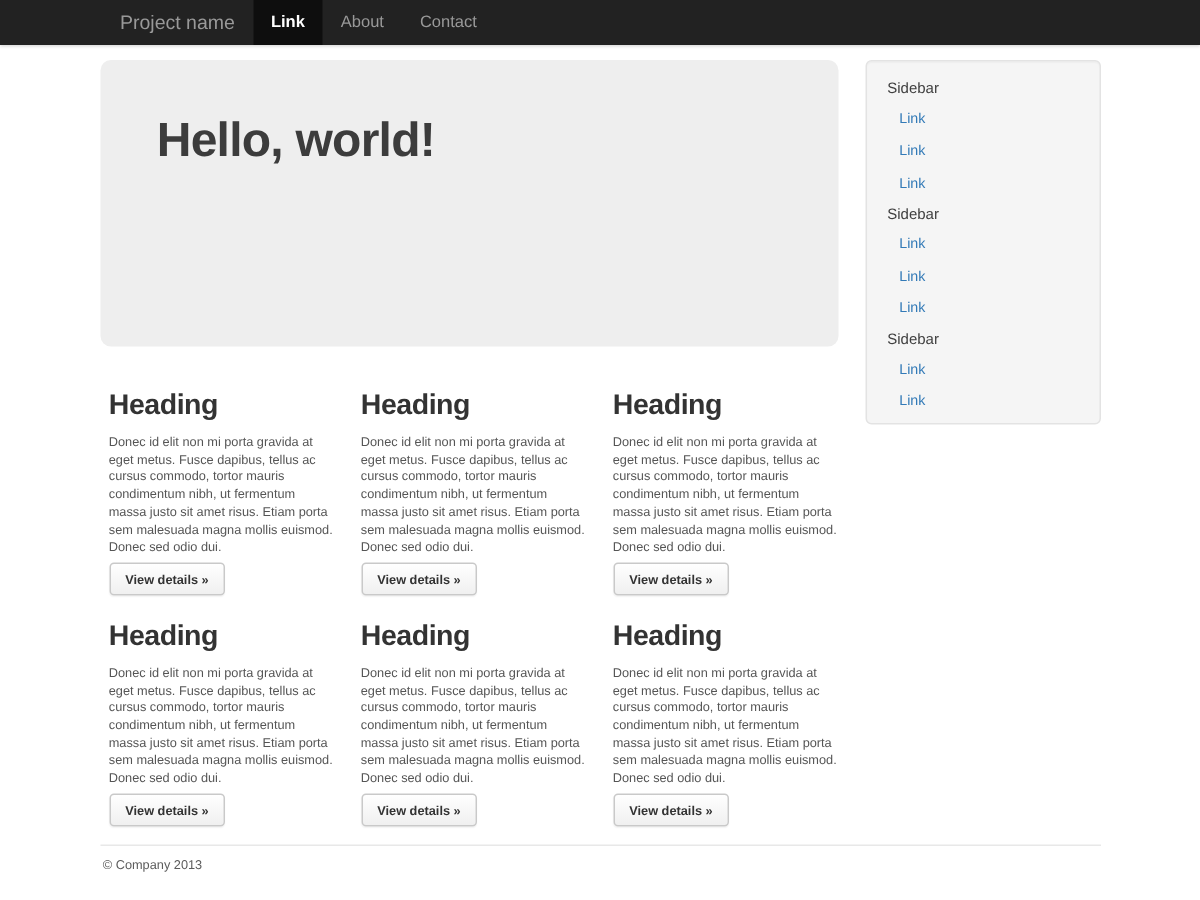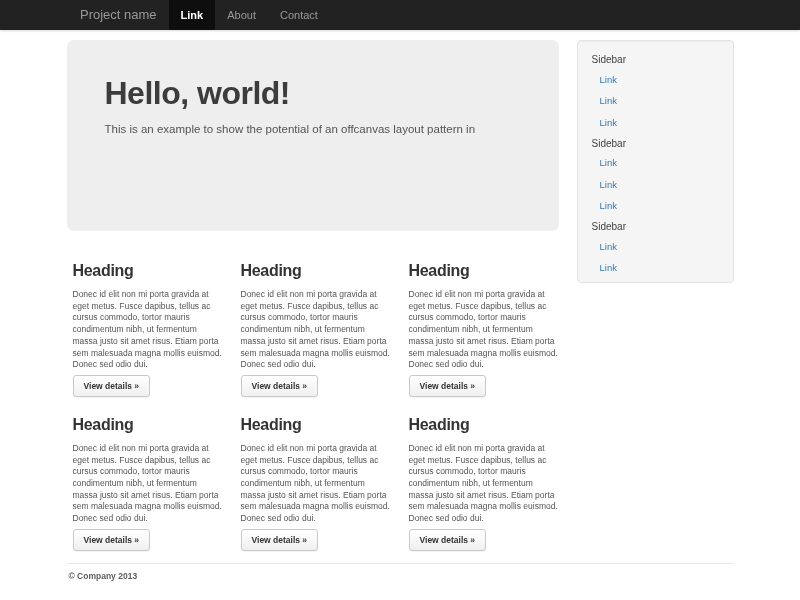--- a/index.html
+++ b/index.html
@@ -77,21 +77,21 @@
 
   
   .cards-row { display: flex; }
   .card {
     width: 168px;
     flex: none;
     box-sizing: border-box;
     padding: 0 12px 0 6px;
   }
   .card h2 {
-    font-size: 16px;
+    font-size: 19px;
     font-weight: bold;
     color: #333333;
     letter-spacing: -0.3px;
     margin: 16px 0 7px;
     line-height: 23px;
   }
   .card p {
     font-size: 8.5px;
     line-height: 11.7px;
     color: #555555;
@@ -147,21 +147,20 @@
   hr.footer-rule {
     border: 0;
     border-top: 1px solid #e8e8e8;
     margin: 12px 0 0;
   }
   footer p {
     font-size: 8.5px;
     color: #5c5c5c;
     margin: 7px 0 0;
     padding-left: 2px;
-    font-weight: bold;
   }
 </style>
 </head>
 <body>
 
 <nav class="navbar">
   <a class="brand" href="#">Project name</a>
   <div class="nav-items">
     <a class="nav-item active" href="#">Link</a>
     <a class="nav-item" href="#">About</a>
@@ -170,21 +169,21 @@
 </nav>
 
 <div class="container">
   <div class="row">
 
     <div class="main">
 
       <div class="jumbotron">
         <h1>Hello, world!</h1>
         <p class="lead">
-          <span>This is an example to show the potential of an offcanvas layout pattern in</span><br>
+          <br>
         </p>
       </div>
 
       <div class="cards-row">
         <div class="card">
           <h2>Heading</h2>
           <p>Donec id elit non mi porta gravida at eget metus. Fusce dapibus, tellus ac cursus commodo, tortor mauris condimentum nibh, ut fermentum massa justo sit amet risus. Etiam porta sem malesuada magna mollis euismod. Donec sed odio dui.</p>
           <button class="btn">View details »</button>
         </div>
         <div class="card">

